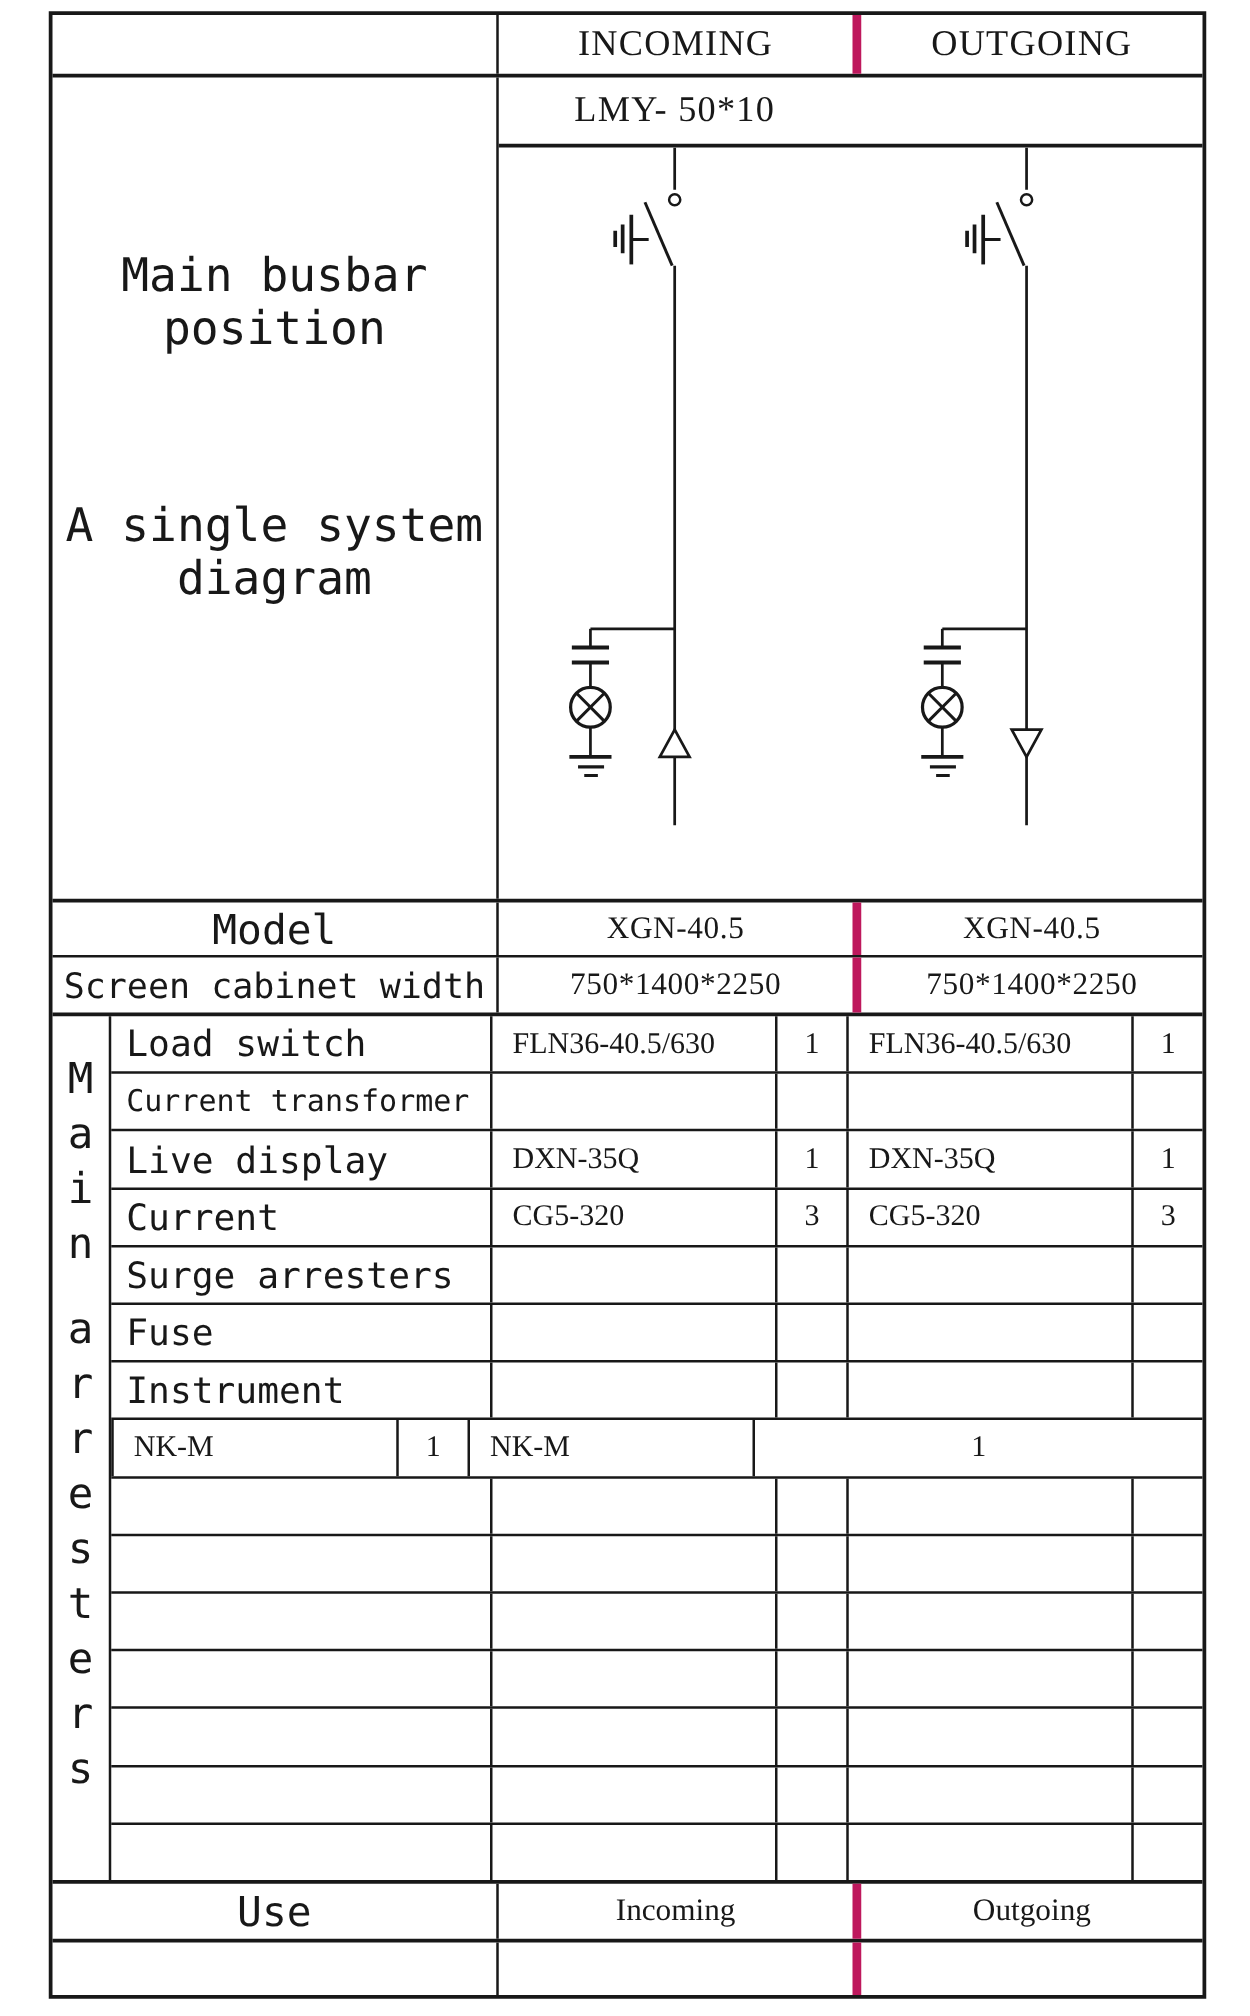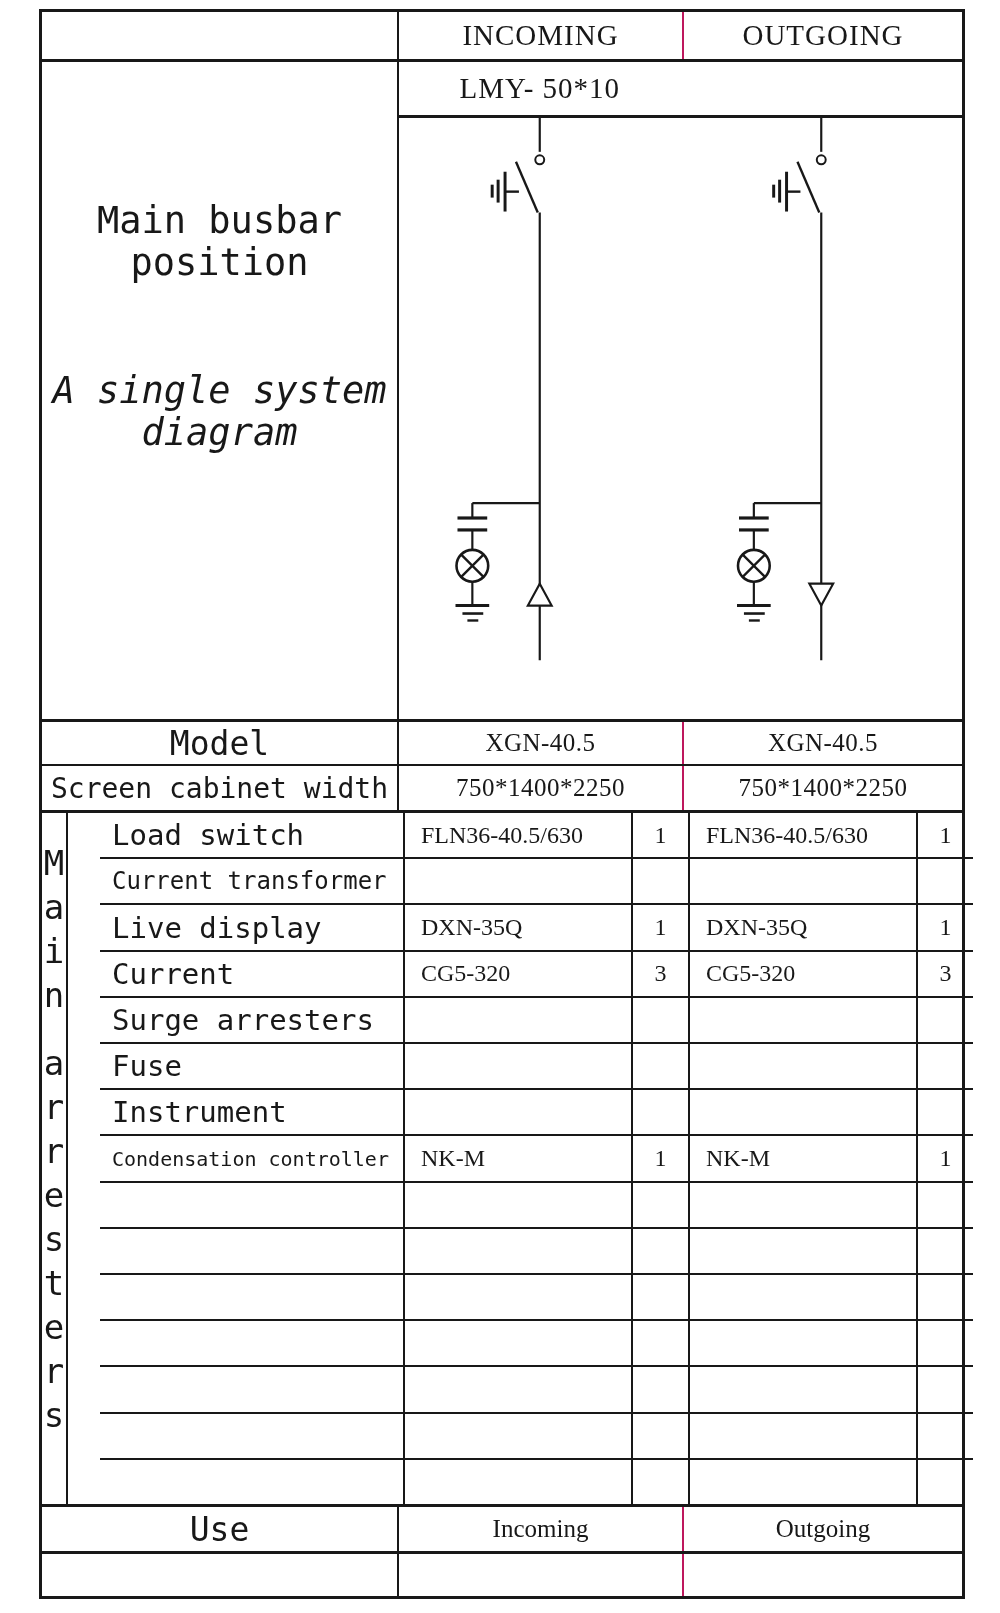--- a/index.html
+++ b/index.html
@@ -12,30 +12,30 @@
     position:absolute; left:39px; top:9px; width:926px; height:1590px;
     border:3px solid #181818; display:flex; flex-direction:column; background:#ffffff;
   }
   .row { display:flex; flex-direction:row; width:100%; }
   .cell { display:flex; align-items:center; justify-content:center; overflow:hidden; }
 
   
   .r-header { height:50px; border-bottom:3px solid #181818; }
   .c-first  { width:355px; }
   .c-val    { width:285px; border-left:2px solid #181818; }
-  .c-last   { flex:1; border-left:2px solid #be185d; }
+  .c-last   { flex:1; border-left:7px solid #be185d; }
   .hdr-text { font-family:"Liberation Serif", serif; font-size:29px; letter-spacing:1px; }
 
   
   .upper { height:660px; display:flex; border-bottom:3px solid #181818; }
   .left-panel {
     width:355px; padding-top:138px; text-align:center;
     font-size:37px; line-height:42px;
   }
-  .lp-block.b2 { margin-top:86px;font-style:italic; }
+  .lp-block.b2 { margin-top:116px; }
   .upper-right { flex:1; border-left:2px solid #181818; display:flex; flex-direction:column; }
   .lmy-row  { height:56px; border-bottom:3px solid #181818; display:flex; align-items:center; }
   .lmy-text { width:50%; text-align:center; font-family:"Liberation Serif", serif; font-size:29px; letter-spacing:1px; }
   .diagram  { flex:1; position:relative; }
   .diagram svg { position:absolute; left:0; top:0; width:100%; height:100%; }
 
   
   .r-model  { height:44px; border-bottom:2px solid #181818; }
   .r-screen { height:47px; border-bottom:3px solid #181818; }
   .lbl-lg  { font-size:33px; }
@@ -43,21 +43,21 @@
   .serif-val { font-family:"Liberation Serif", serif; font-size:25px; letter-spacing:0.5px; }
 
   
   .comp { height:694px; display:flex; border-bottom:3px solid #181818; }
   .vcol { width:52px; display:flex; flex-direction:column; align-items:center; }
   .vword {
     width:24px; word-break:break-all; text-align:center;
     font-size:34px; line-height:44px; margin-top:28px;
   }
   .vword.w2 { margin-top:24px; }
-  .crows { flex:1; display:flex; flex-direction:column; border-left:2px solid #181818;padding-left:32px; }
+  .crows { flex:1; display:flex; flex-direction:column; border-left:2px solid #181818; }
   .crow  { flex:1; display:flex; border-bottom:2px solid #181818; }
   .crow:last-child { border-bottom:none; }
   .cl { width:303px; display:flex; align-items:center; padding-left:12px; font-size:29px; }
   .cl.sz-md { font-size:24px; }
   .cl.sz-sm { font-size:20px; }
   .cv { width:228px; border-left:2px solid #181818; display:flex; align-items:center;
         padding-left:16px; font-family:"Liberation Serif", serif; font-size:24px; }
   .cq { width:57px; border-left:2px solid #181818; display:flex; align-items:center;
         justify-content:center; font-family:"Liberation Serif", serif; font-size:24px; }
   .cq.cq-last { flex:1; }
@@ -241,21 +241,20 @@
 
         <div class="crow">
           <div class="cl">Instrument</div>
           <div class="cv"></div>
           <div class="cq"></div>
           <div class="cv"></div>
           <div class="cq cq-last"></div>
         </div>
 
         <div class="crow">
-          <div class="cl sz-sm">Condensation controller</div>
           <div class="cv">NK-M</div>
           <div class="cq">1</div>
           <div class="cv">NK-M</div>
           <div class="cq cq-last">1</div>
         </div>
 
         <div class="crow">
           <div class="cl"></div>
           <div class="cv"></div>
           <div class="cq"></div>

